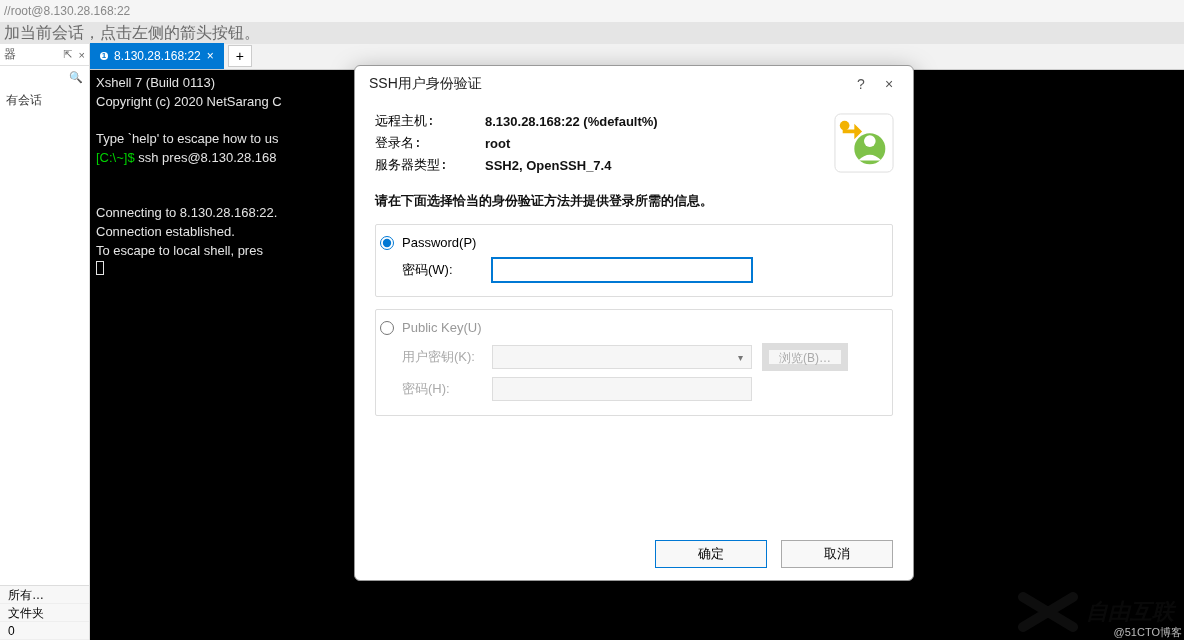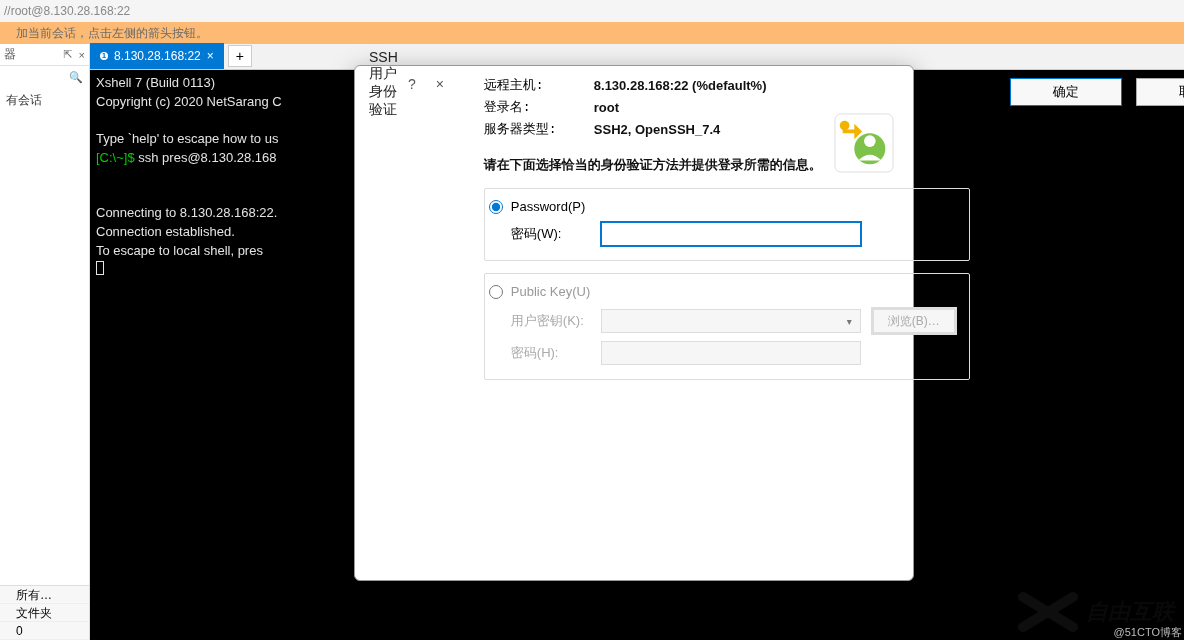--- a/index.html
+++ b/index.html
@@ -1,42 +1,42 @@
 <!DOCTYPE html>
 <html><head>
 <meta charset="utf-8">
 <style>
 * { box-sizing: border-box; margin: 0; padding: 0; font-family: "Microsoft YaHei", "Segoe UI", sans-serif; }
 body { width: 1184px; height: 640px; overflow: hidden; background: #fff; position: relative; }
 
 .titlebar { height: 22px; background: #f5f5f5; color: #888; font-size: 12px; padding-left: 4px; line-height: 22px; }
-.helper-bar { height: 22px; background: #fdba74; color: #6a6a6a; font-size: 12px; padding-left: 16px; line-height: 22px; }
+.helper-bar { height: 22px; background: #e5e5e5; color: #6a6a6a; font-size: 16px; padding-left: 4px; line-height: 22px; }
 
 .main-area { display: flex; height: 596px; }
 .left-panel { width: 90px; background: #fff; border-right: 1px solid #ddd; display: flex; flex-direction: column; }
 .left-toolbar { height: 22px; display: flex; align-items: center; justify-content: flex-end; padding: 0 4px; gap: 6px; font-size: 12px; color: #555; border-bottom: 1px solid #e0e0e0; }
 .left-toolbar .lbl { flex: 1; }
 .left-search { height: 22px; display: flex; align-items: center; justify-content: flex-end; padding-right: 6px; }
 .left-body { flex: 1; font-size: 12px; padding: 4px 6px; color: #333; }
 .left-bottom { font-size: 12px; border-top: 1px solid #ddd; }
-.left-bottom .row { height: 18px; line-height: 18px; padding: 0 16px; border-bottom: 1px solid #eee; background: #f7f7f7; }
+.left-bottom .row { height: 18px; line-height: 18px; padding: 0 8px; border-bottom: 1px solid #eee; background: #f7f7f7; }
 
 .tab-strip { height: 26px; background: #f2f2f2; display: flex; align-items: flex-end; border-bottom: 1px solid #ccc; }
 .tab { display: flex; align-items: center; height: 26px; padding: 0 10px; font-size: 12px; gap: 6px; }
 .tab.active { background: #0078d4; color: #fff; }
 .tab .dot { width: 8px; height: 8px; border-radius: 50%; background: #fff; color: #0078d4; font-size: 8px; line-height: 8px; text-align: center; font-weight: bold; display:inline-flex; align-items:center; justify-content:center;}
 .tab .close { font-size: 12px; cursor: pointer; }
 .tab-add { width: 24px; height: 22px; border: 1px solid #ccc; background: #fff; text-align: center; line-height: 20px; font-size: 14px; margin-left: 4px; margin-bottom: 2px; }
 
 .terminal-wrap { flex: 1; display: flex; flex-direction: column; }
 .terminal { flex: 1; background: #000; color: #e4e4e4; font-family: Consolas, "Courier New", monospace; font-size: 13px; padding: 4px 6px; line-height: 18px; white-space: pre; }
 .term-green { color: #00d000; }
 .cursor-block { display:inline-block; width:8px; height:14px; border:1px solid #e4e4e4; }
 
-.dialog { position: absolute; left: 354px; top: 65px; width: 560px; height: 516px; background: #fff; border: 1px solid #999; border-radius: 6px; box-shadow: 0 6px 24px rgba(0,0,0,.35); display: flex; flex-direction: row; }
+.dialog { position: absolute; left: 354px; top: 65px; width: 560px; height: 516px; background: #fff; border: 1px solid #999; border-radius: 6px; box-shadow: 0 6px 24px rgba(0,0,0,.35); display: flex; flex-direction: column; }
 .dlg-title { height: 36px; display: flex; align-items: center; padding: 0 10px 0 14px; font-size: 14px; color: #222; }
 .dlg-title .ttl { flex: 1; }
 .dlg-title .btn { width: 28px; text-align: center; font-size: 14px; color: #555; }
 
 .dlg-body { padding: 6px 20px 0 20px; flex: 1; }
 .info-row { display: flex; align-items: center; font-size: 13px; margin: 4px 0; }
 .info-row .lbl { width: 110px; color: #000000; font-family: Liberation Mono, monospace; }
 .info-row .val { font-weight: bold; color: #111; }
 .info-icon { position: absolute; right: 18px; top: 46px; width: 62px; height: 62px; }
 .info-icon svg { width: 62px; height: 62px; }
@@ -47,21 +47,21 @@
 .radio-line { display: flex; align-items: center; gap: 8px; font-size: 13px; margin-bottom: 8px; }
 .radio-line input[type=radio] { width: 14px; height: 14px; accent-color: #0078d4; }
 .radio-line.disabled { color: #999; }
 .hint-text { font-size: 12px; color: #999; margin-left: 22px; }
 
 .field-row { display: flex; align-items: center; margin: 6px 0 0 22px; gap: 10px; font-size: 13px; }
 .field-row .flbl { width: 80px; }
 .field-row input[type=password], .field-row input[type=text], .field-row .combo { height: 24px; width: 260px; border: 1px solid #999; padding: 0 4px; font-size: 13px; }
 .field-row .combo { display:flex; align-items:center; justify-content:flex-end; background: #fafafa; border: 1px solid #ccc; }
 .field-row .combo .chev { color: #777; font-size: 10px; padding-right:4px;}
-.field-row .browse { height: 28px; width: 86px; border: 3px solid #4d7c0f; background: #f6f6f6; font-size: 12px; }
+.field-row .browse { height: 28px; width: 86px; border: 7px solid #4d7c0f; background: #f6f6f6; font-size: 12px; }
 .field-row.disabled { color: #aaa; }
 .field-row.disabled input, .field-row.disabled .combo, .field-row.disabled .browse { background: #f6f6f6; border-color: #ddd; color: #aaa; }
 
 .auth-group.ki { border: none; padding-left: 2px; }
 .auth-group.ki .radio-line { color: #999; }
 
 .dlg-footer { height: 52px; display: flex; align-items: center; justify-content: flex-end; gap: 14px; padding: 0 20px; }
 .dlg-btn { width: 112px; height: 28px; border: 1px solid #aaa; background: #f8f8f8; font-size: 13px; }
 .dlg-btn.primary { border-color: #0078d4; }
 

